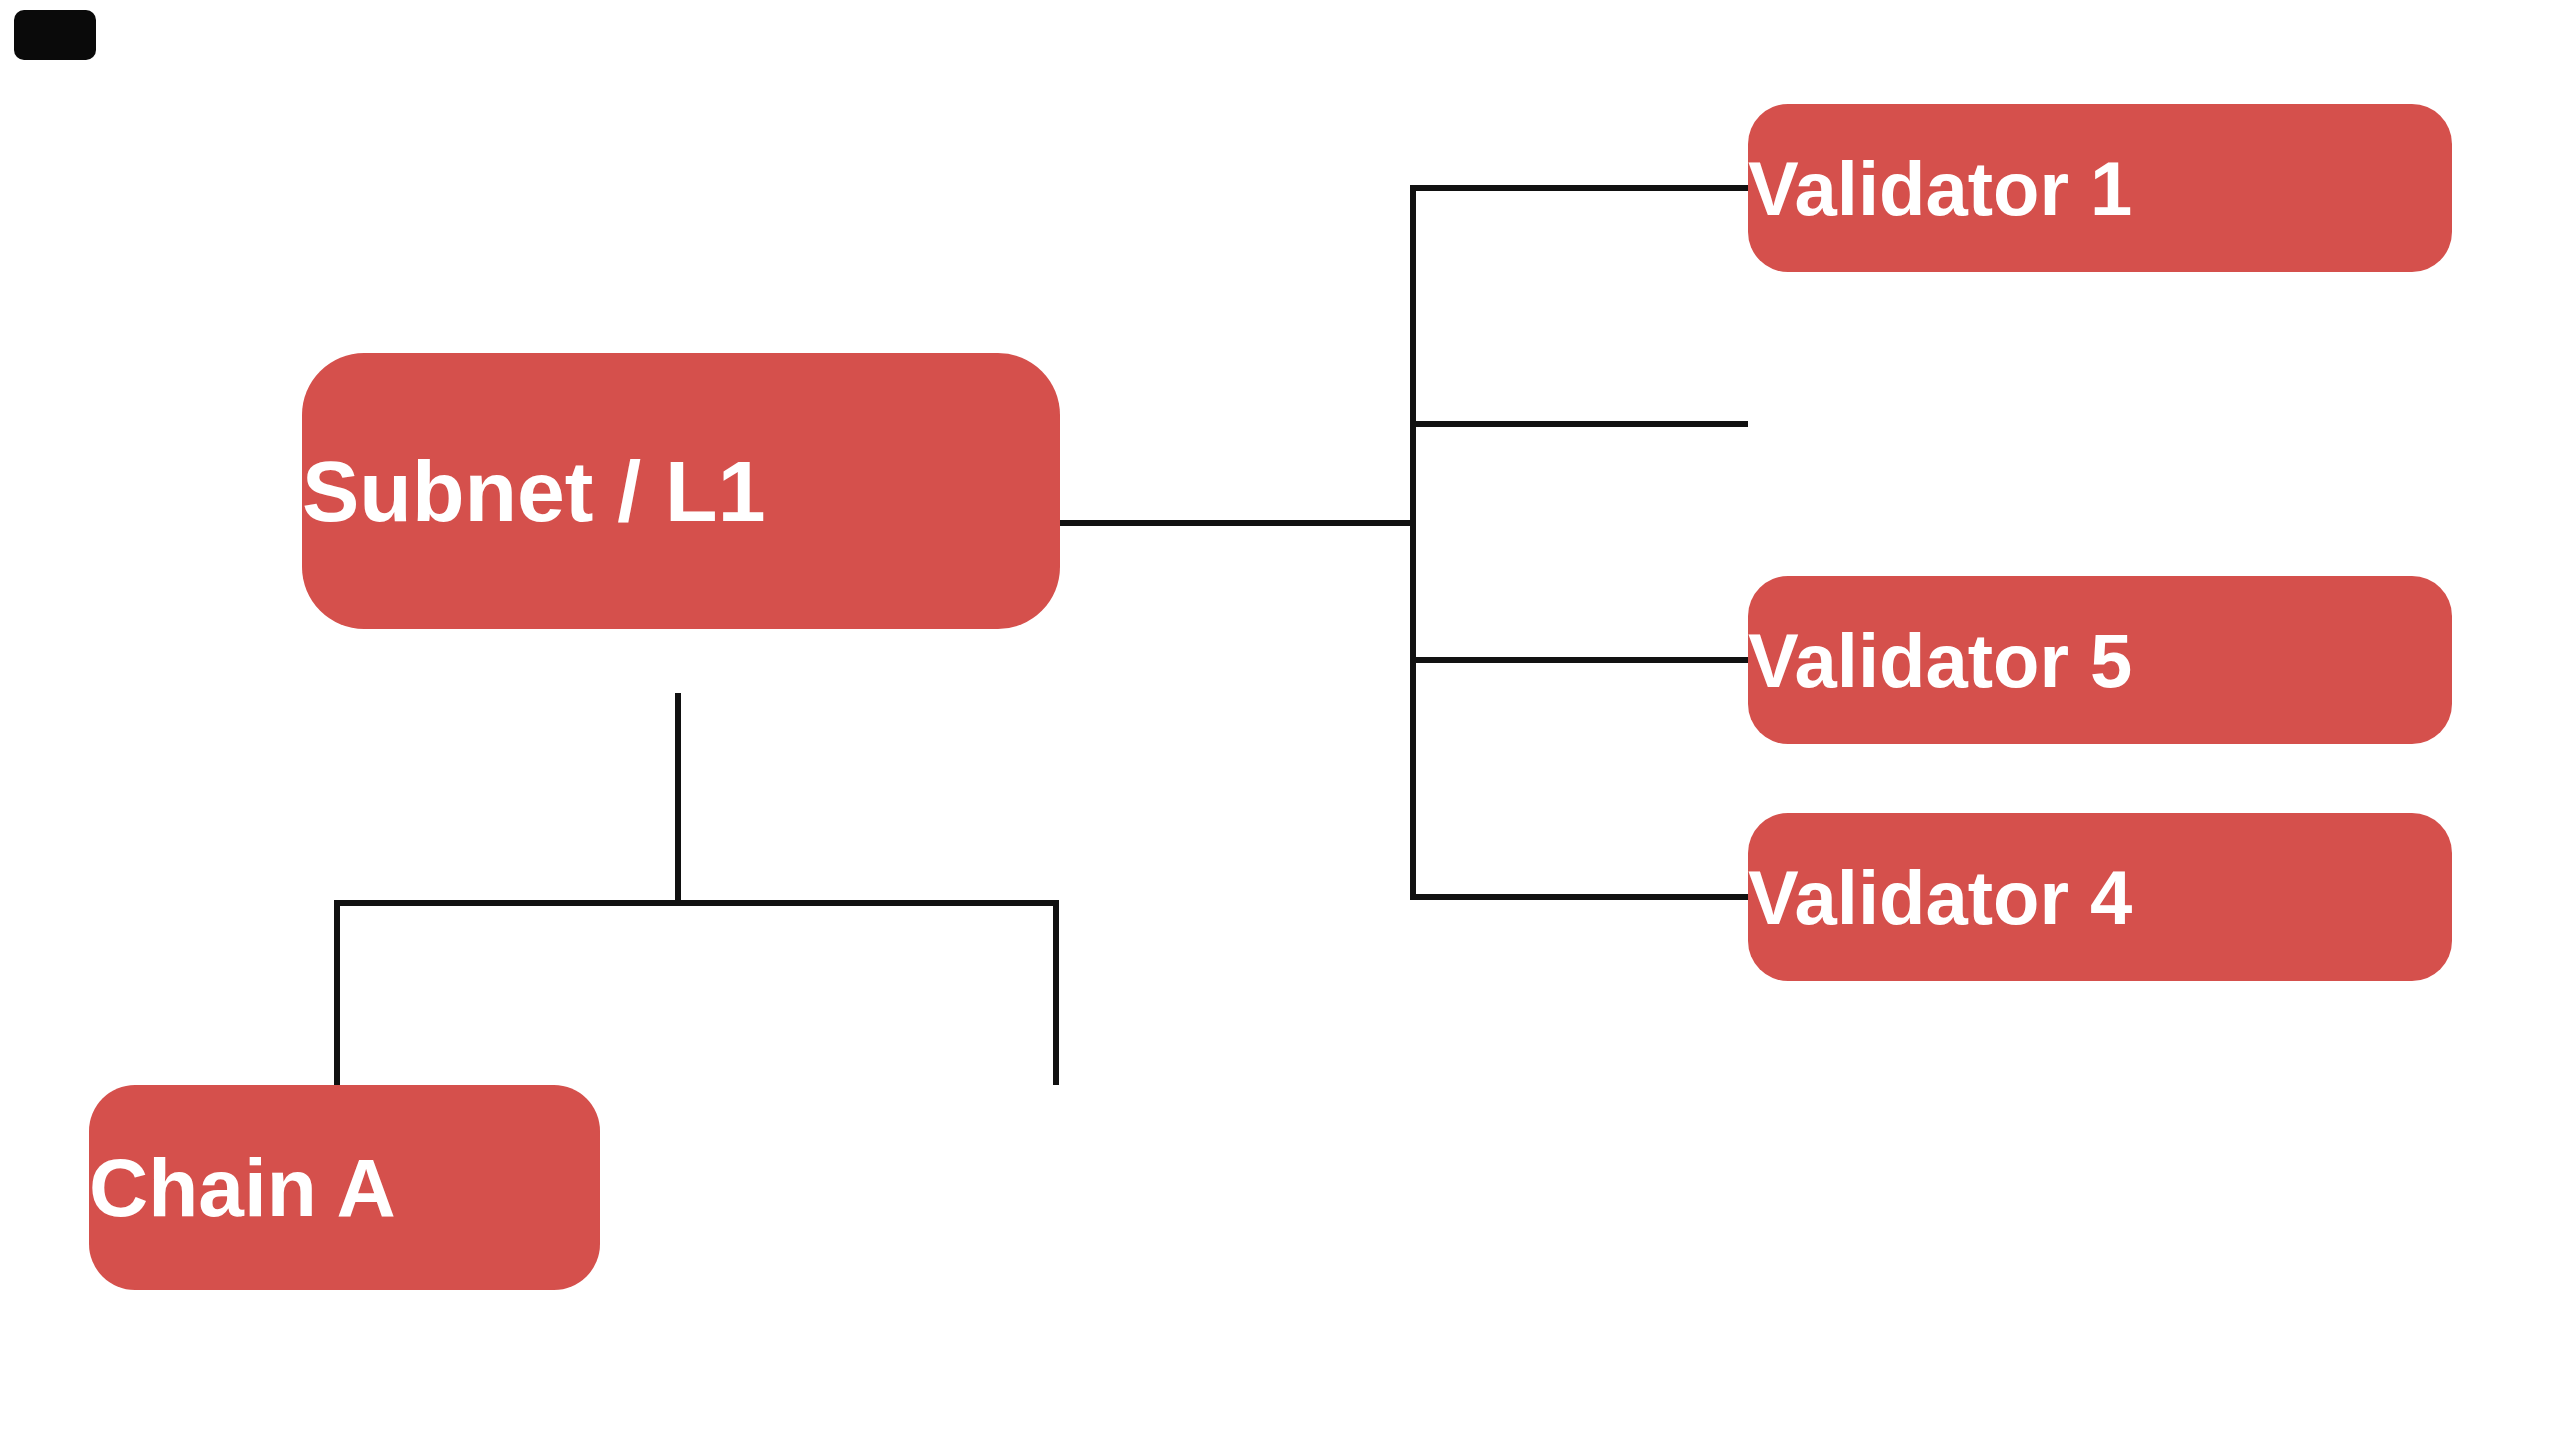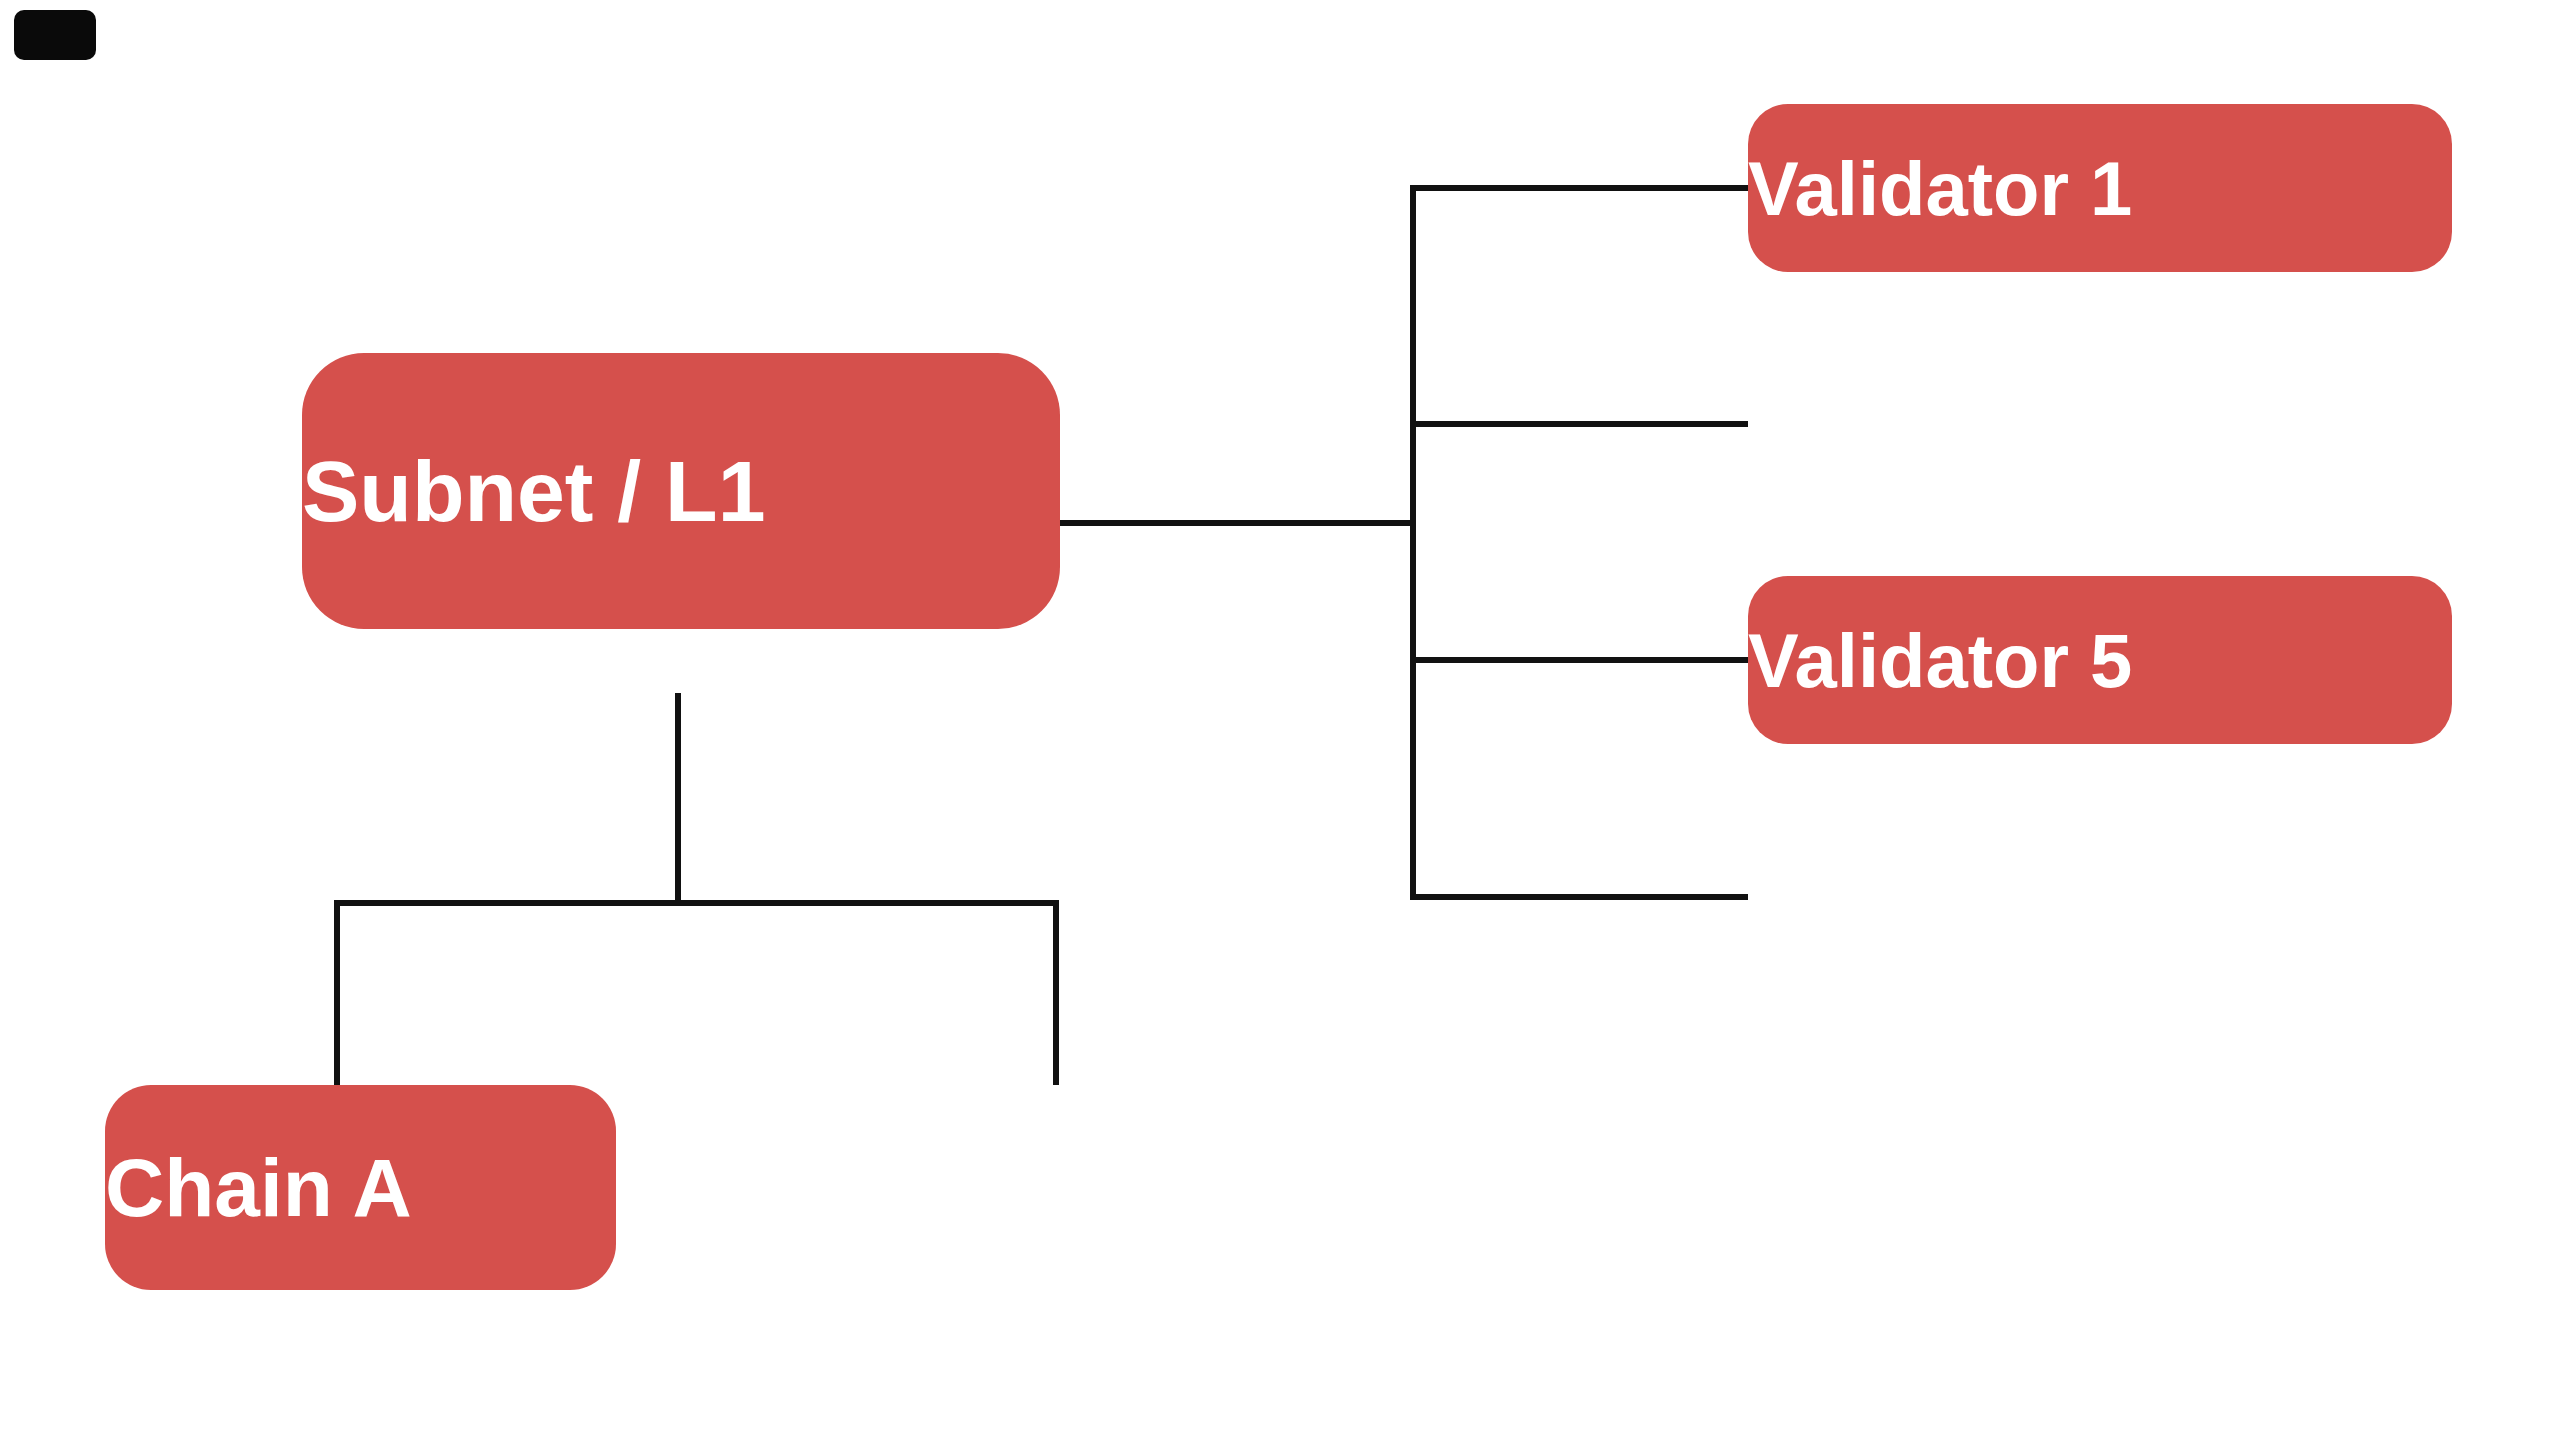--- a/index.html
+++ b/index.html
@@ -31,21 +31,20 @@
     left: 302px; top: 353px;
     width: 758px; height: 276px;
     border-radius: 62px;
     font-size: 86px;
   }
   .node-chain {
     top: 1085px;
     width: 511px; height: 205px;
     border-radius: 46px;
     font-size: 82px;
-    margin-left: 16px;
   }
   .node-chain-a { left: 89px; }
   .node-chain-b { left: 805px; }
   .node-validator {
     left: 1748px;
     width: 704px; height: 168px;
     border-radius: 40px;
     font-size: 76px;
   }
   .node-validator-1 { top: 104px; }
@@ -98,18 +97,21 @@
   <div class="node node-subnet">
     <span>Subnet / L1</span>
   </div>
 
   <div class="node node-validator node-validator-1">
     <span>Validator 1</span>
   </div>
   <div class="node node-validator node-validator-3">
     <span>Validator 5</span>
   </div>
+  <div class="node node-validator node-validator-4">
+    <span>Validator 4</span>
+  </div>
 
   <div class="node node-chain node-chain-a">
     <span>Chain A</span>
   </div>
 
 </div>
 
 </body></html>

